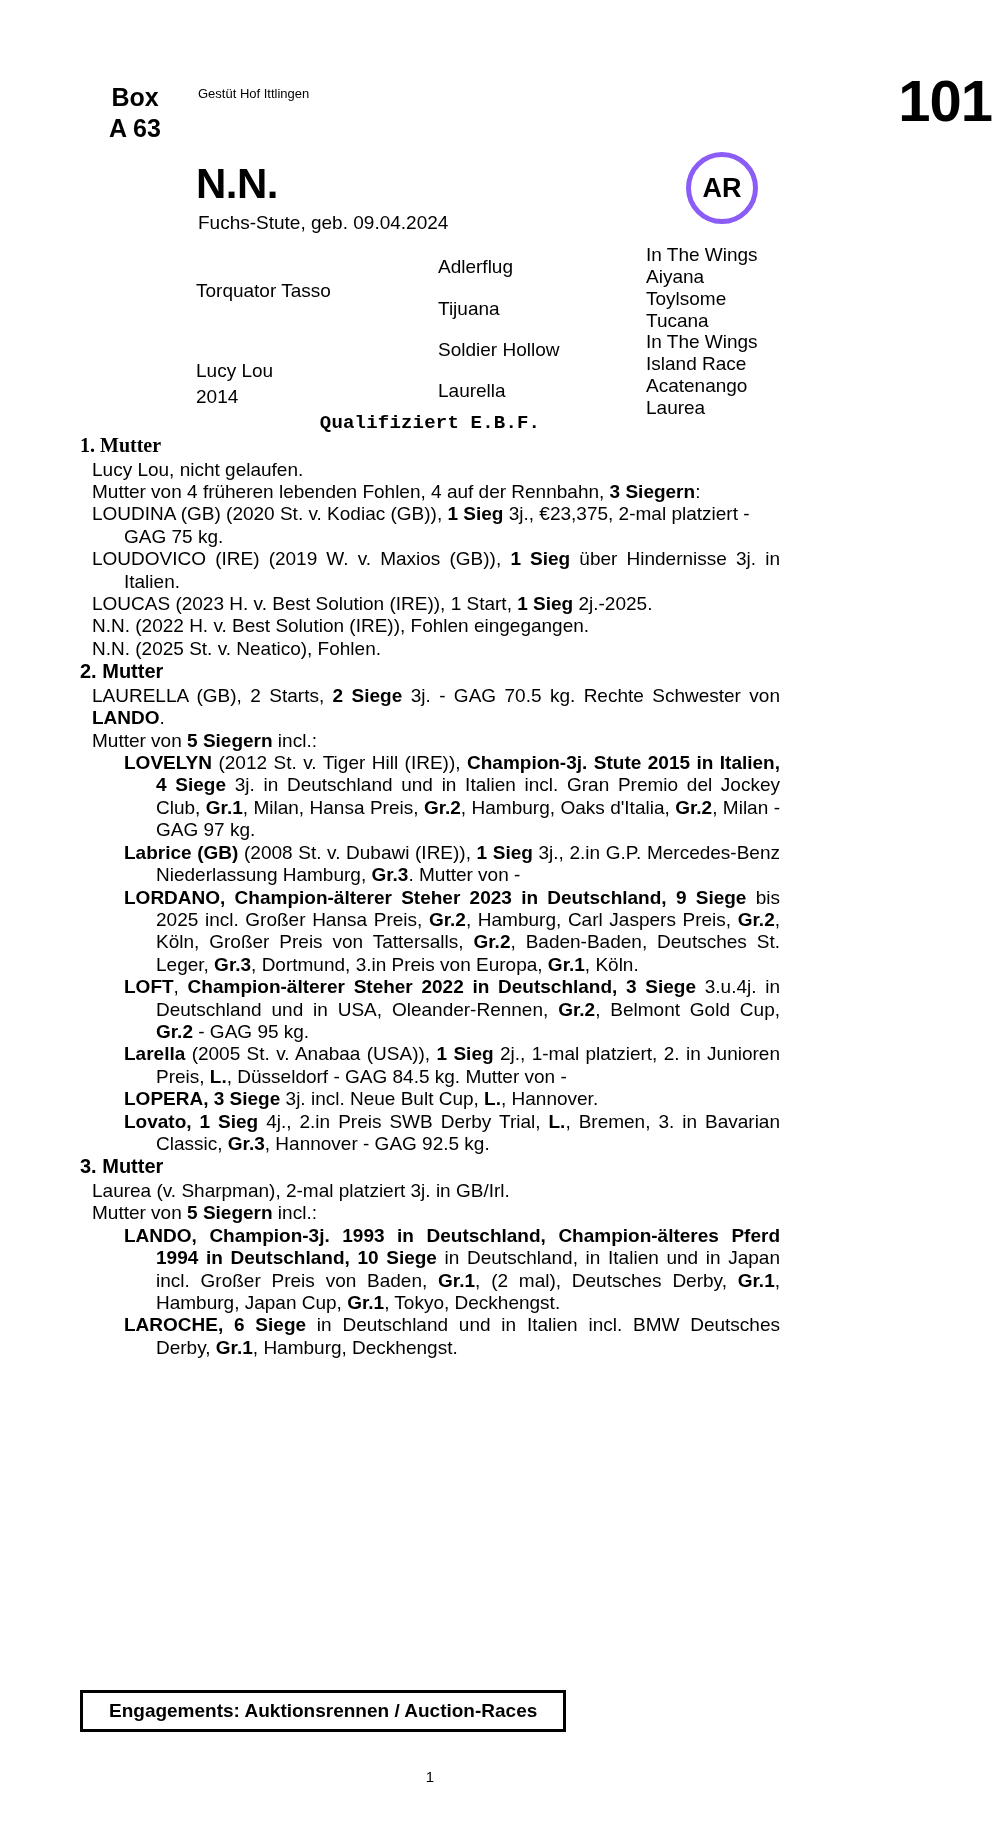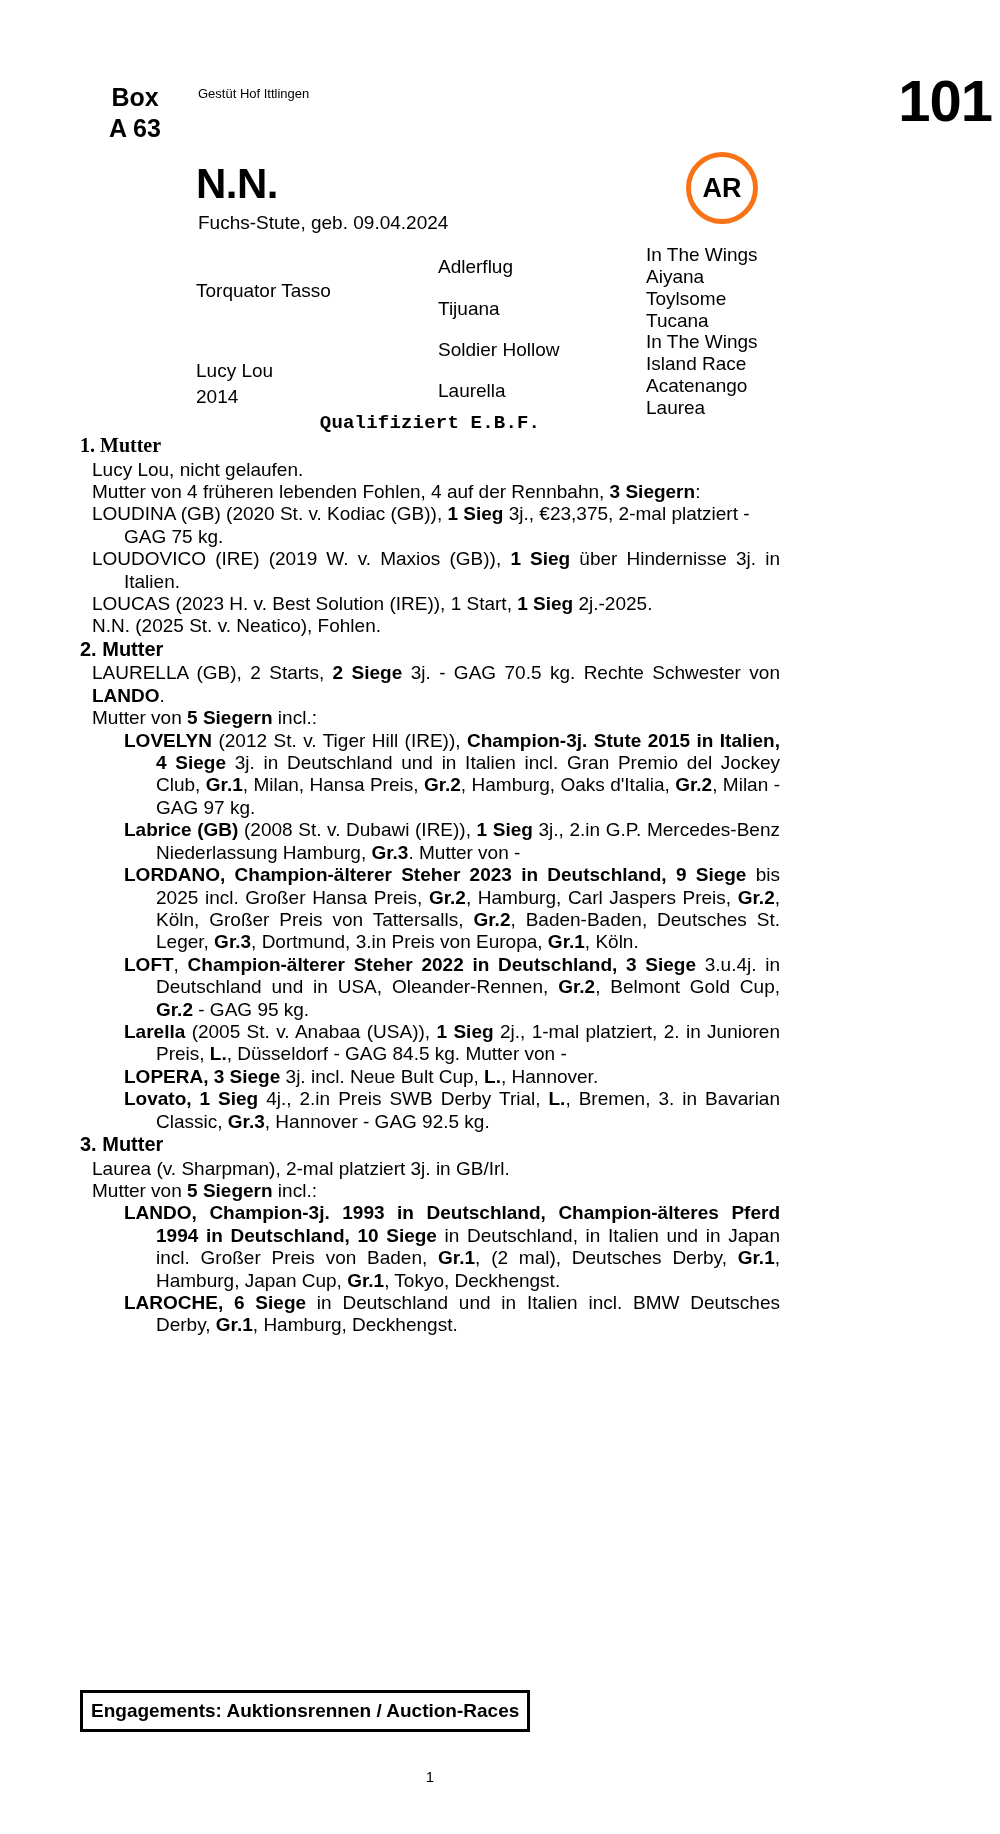--- a/index.html
+++ b/index.html
@@ -23,21 +23,21 @@
   .breeder {
     position:absolute; left:198px; top:86px;
     font-size:13px; line-height:1.2;
   }
   .lot-number {
     position:absolute; right:48px; top:72px;
     font-size:58px; font-weight:bold; letter-spacing:-1px; line-height:1;
   }
   .ar-badge {
     position:absolute; left:686px; top:152px;
-    width:72px; height:72px; border:5px solid #f97316; border-radius:50%;
+    width:72px; height:72px; border:5px solid #8b5cf6; border-radius:50%;
     display:flex; align-items:center; justify-content:center;
     font-size:27px; font-weight:bold; box-sizing:border-box;
   }
 
   
   .horse-name {
     position:absolute; left:196px; top:160px;
     font-size:42px; font-weight:bold; letter-spacing:-0.5px;
   }
   .horse-sub {
@@ -67,21 +67,21 @@
   .dam-head.first { margin-top:0;font-family:Liberation Serif, serif; }
   .lvl1 { margin-left:12px; text-align:justify; text-justify:inter-word; }
   .lvl2 { margin-left:44px; text-indent:-32px; text-align:justify; text-justify:inter-word; }
   .lvl3 { margin-left:76px; text-indent:-32px; text-align:justify; text-justify:inter-word; }
   .nojust { text-align:left; }
   b { font-weight:bold; }
 
   
   .engagements {
     position:absolute; left:80px; top:1690px;
-    border:3px solid #000; padding:7px 8px;
+    border:3px solid #000; padding:7px 26px;
     font-size:19px; font-weight:bold;
     display:inline-block;
   }
   .page-num {
     position:absolute; left:0; top:1768px; width:1000px;
     text-align:center; font-size:15px;
   }
   .page-num span { position:relative; left:-70px; }
 </style>
 </head>
@@ -134,20 +134,21 @@
 
   <div class="content">
 
     <div class="dam-head first">1. Mutter</div>
     <div class="lvl1 nojust">Lucy Lou, nicht gelaufen.</div>
     <div class="lvl1"><span>Mutter von 4 früheren lebenden Fohlen, 4 auf der Rennbahn, </span><b>3 Siegern</b><span>:</span></div>
 
     <div class="lvl2 nojust"><span>LOUDINA (GB) (2020 St. v. Kodiac (GB)), </span><b>1 Sieg</b><span> 3j., €23,375, 2-mal platziert - GAG 75 kg.</span></div>
     <div class="lvl2"><span>LOUDOVICO (IRE) (2019 W. v. Maxios (GB)), </span><b>1 Sieg</b><span> über Hindernisse 3j. in Italien.</span></div>
     <div class="lvl2 nojust"><span>LOUCAS (2023 H. v. Best Solution (IRE)), 1 Start, </span><b>1 Sieg</b><span> 2j.-2025.</span></div>
+    <div class="lvl2 nojust"><span>N.N. (2022 H. v. Best Solution (IRE)), Fohlen eingegangen.</span></div>
     <div class="lvl2 nojust"><span>N.N. (2025 St. v. Neatico), Fohlen.</span></div>
 
     <div class="dam-head">2. Mutter</div>
     <div class="lvl1"><span>LAURELLA (GB), 2 Starts, </span><b>2 Siege</b><span> 3j. - GAG 70.5 kg. Rechte Schwester von </span><b>LANDO</b><span>.</span></div>
     <div class="lvl1 nojust"><span>Mutter von </span><b>5 Siegern</b><span> incl.:</span></div>
 
     <div class="lvl3"><b>LOVELYN</b><span> (2012 St. v. Tiger Hill (IRE)), </span><b>Champion-3j. Stute 2015 in Italien, 4 Siege</b><span> 3j. in Deutschland und in Italien incl. Gran Premio del Jockey Club, </span><b>Gr.1</b><span>, Milan, Hansa Preis, </span><b>Gr.2</b><span>, Hamburg, Oaks d'Italia, </span><b>Gr.2</b><span>, Milan - GAG 97 kg.</span></div>
 
     <div class="lvl3"><b>Labrice (GB)</b><span> (2008 St. v. Dubawi (IRE)), </span><b>1 Sieg</b><span> 3j., 2.in G.P. Mercedes-Benz Niederlassung Hamburg, </span><b>Gr.3</b><span>. Mutter von -</span></div>
 

